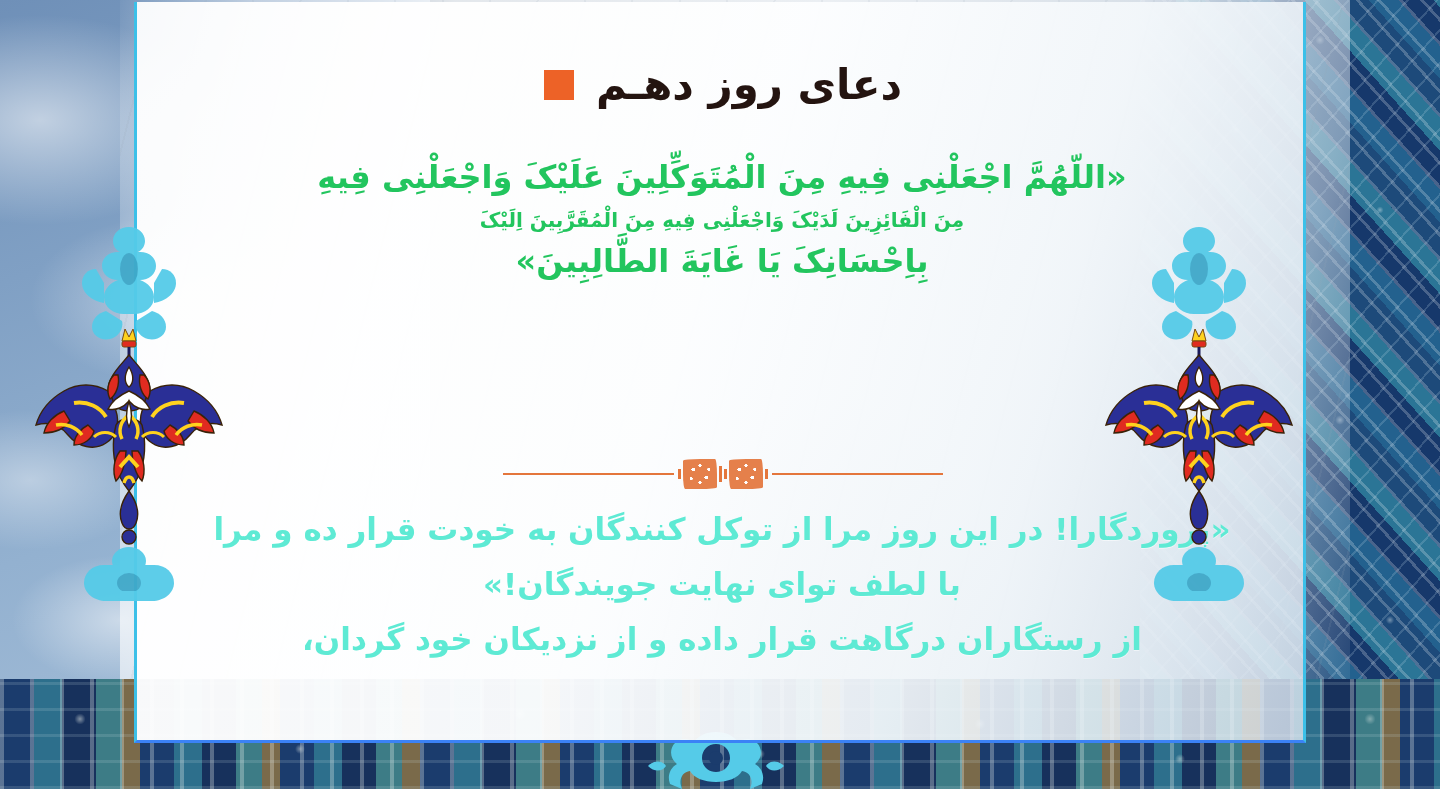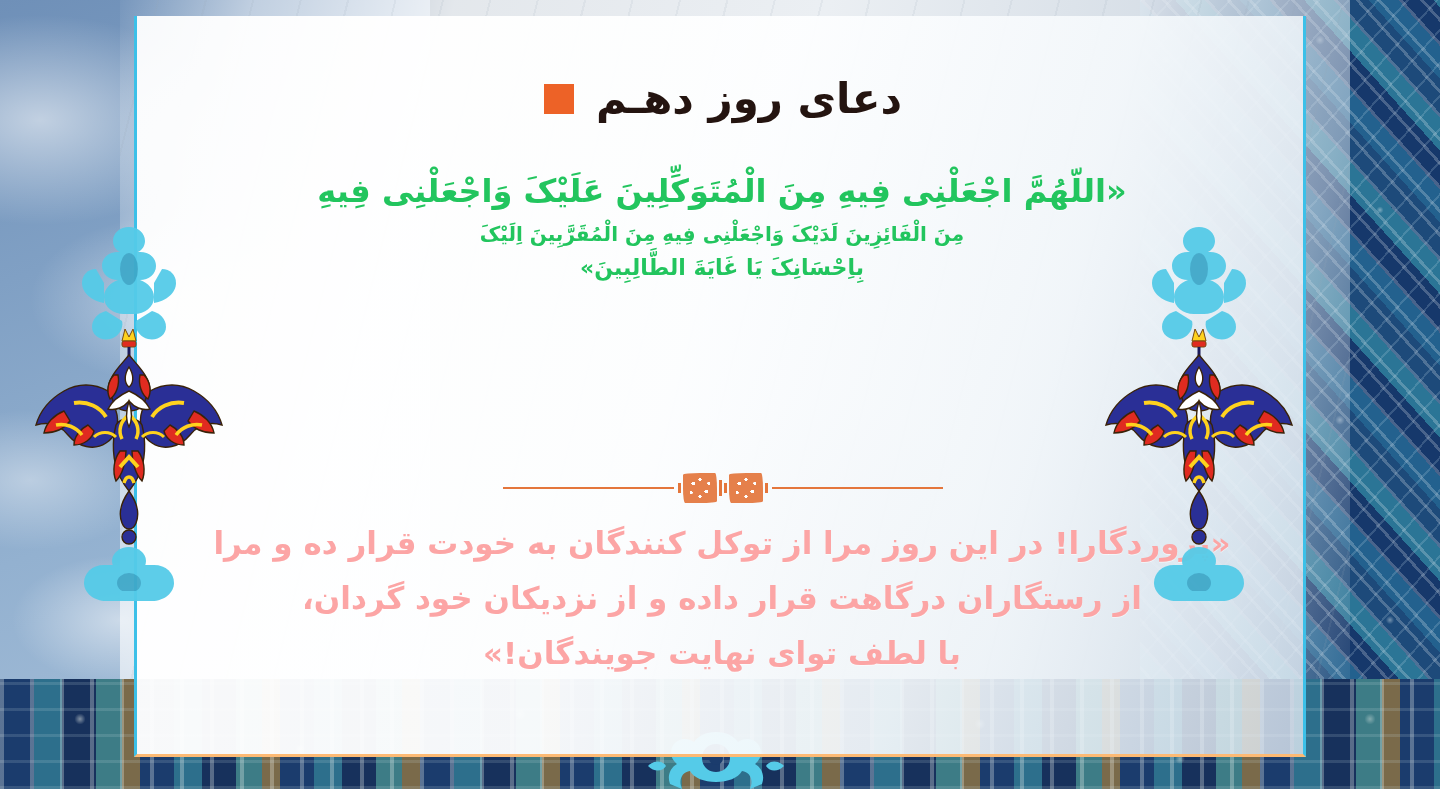--- a/index.html
+++ b/index.html
@@ -102,25 +102,25 @@
         rgba(0,0,0,0) 2px, rgba(0,0,0,0) 46px);
   }
   .arch {
     position:absolute; left:470px; top:110px; width:520px; height:640px;
     background:radial-gradient(ellipse 260px 420px at 50% 100%, rgba(120,140,160,.30), rgba(120,140,160,.12) 55%, rgba(255,255,255,0) 75%);
     transform:rotate(6deg);
   }
 
   
   #card {
-    position:absolute; left:134px; top:16px; width:1172px; height:741px;
+    position:absolute; left:134px; top:2px; width:1172px; height:741px;
     background:rgba(255,255,255,.0);
     border-left:3px solid #3cc0e8;
     border-right:3px solid #3cc0e8;
-    border-bottom:3px solid #fdba74;
+    border-bottom:3px solid #3b82f6;
     overflow:visible;
   }
   .cardwash{
     position:absolute; inset:0;
     background:linear-gradient(110deg,
       rgba(255,255,255,.94) 0%,
       rgba(255,255,255,.97) 18%,
       rgba(253,254,255,.96) 46%,
       rgba(244,248,251,.93) 70%,
       rgba(234,241,247,.86) 86%,
@@ -146,21 +146,21 @@
     position:absolute; left:80px; top:150px; width:1010px;
     direction:rtl; text-align:center;
     font-family:"DejaVu Sans", sans-serif;
     font-size:33px; font-weight:bold; color:#22c55e;
     line-height:1.62;
     text-shadow:0 1px 0 rgba(255,255,255,.55);
   }
   #arabic .ln { display:block; white-space:nowrap; }
   #arabic .ln.l1 { font-size:32px; }
   #arabic .ln.l2 { font-size:20px; }
-  #arabic .ln.l3 { font-size:22px; }
+  #arabic .ln.l3 { font-size:32px; }
 
   
   #divider {
     position:absolute; left:366px; top:452px; width:440px; height:40px;
     display:flex; align-items:center; justify-content:center;
   }
   #divider .rule { flex:1; height:1.5px; background:#E4763C; }
   #divider .motif {
     flex:none; display:flex; align-items:center; gap:2px;
     color:#E4763C; font-size:30px; line-height:1; padding:0 4px;
@@ -180,21 +180,21 @@
     opacity:.92;
   }
   #divider .tick { width:3px; height:16px; background:#E4763C; }
   #divider .tick.sm { height:10px; }
 
   
   #persian {
     position:absolute; left:40px; top:500px; width:1090px;
     direction:rtl; text-align:center;
     font-family:"DejaVu Sans", sans-serif;
-    font-size:31px; font-weight:bold; color:#fca5a5;
+    font-size:31px; font-weight:bold; color:#5eead4;
     line-height:1.78;
     text-shadow:0 1px 0 rgba(255,255,255,.5);
   }
   #persian .ln { display:block; white-space:nowrap; }
 
   
   .ornament { position:absolute; width:190px; height:380px; }
   .ornament.left  { left:34px;  top:225px; }
   .ornament.right { left:1104px; top:225px; }
   .ornament svg { width:100%; height:100%; display:block; }
@@ -250,22 +250,22 @@
       <div class="tick"></div>
         <div class="tick sm"></div>
       <div class="bud"></div>
       <div class="tick sm"></div>
     </div>
     <div class="rule"></div>
   </div>
 
   <div id="persian">
     <span class="ln">«پروردگارا! در این روز مرا از توکل کنندگان به خودت قرار ده و مرا</span>
+    <span class="ln">با لطف توای نهایت جویندگان!»</span>
     <span class="ln">از رستگاران درگاهت قرار داده و از نزدیکان خود گردان،</span>
-    <span class="ln">با لطف توای نهایت جویندگان!»</span>
   </div>
 </div>
 
 <div class="ornament left">
   <svg viewBox="0 0 190 380" xmlns="http://www.w3.org/2000/svg">
 
     <g fill="#55CBE8" opacity="0.95">
       <path d="M95 2 C86 2 79 8 79 16 C79 21 82 25 86 27 C76 26 68 32 68 41 C68 49 75 55 84 55 C76 58 70 64 70 72 C70 82 79 89 90 89 L100 89 C111 89 120 82 120 72 C120 64 114 58 106 55 C115 55 122 49 122 41 C122 32 114 26 104 27 C108 25 111 21 111 16 C111 8 104 2 95 2 Z"></path>
       <path d="M62 44 C54 44 48 50 48 58 C48 68 58 76 70 78 L70 58 Z"></path>
       <path d="M128 44 C136 44 142 50 142 58 C142 68 132 76 120 78 L120 58 Z"></path>

